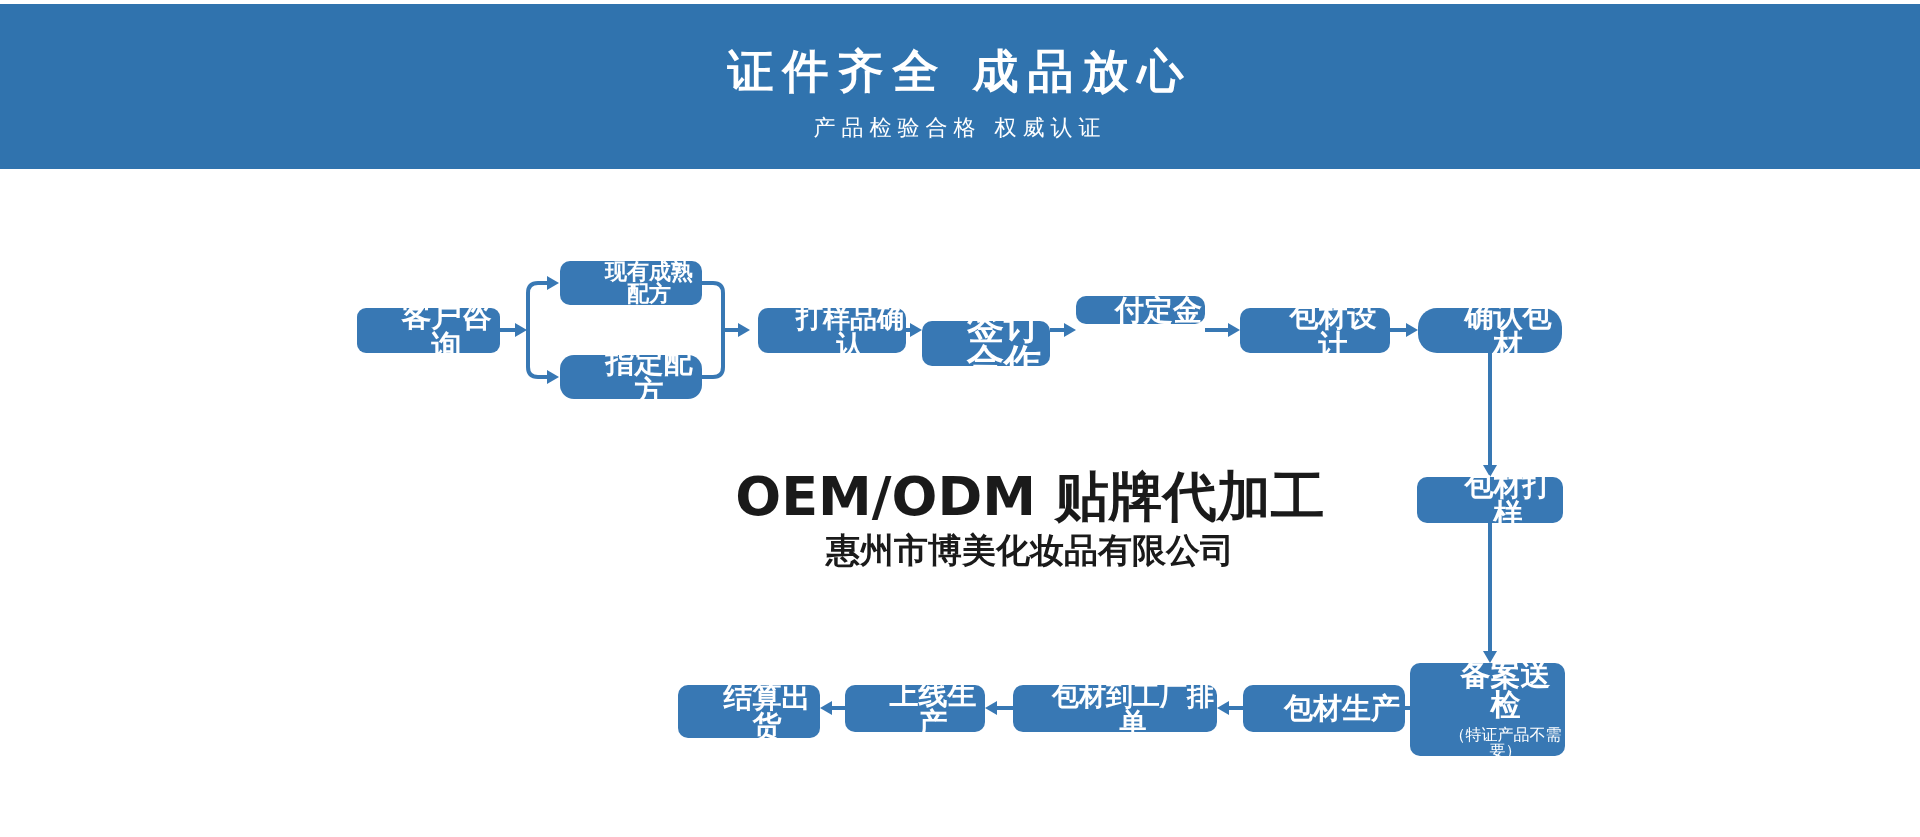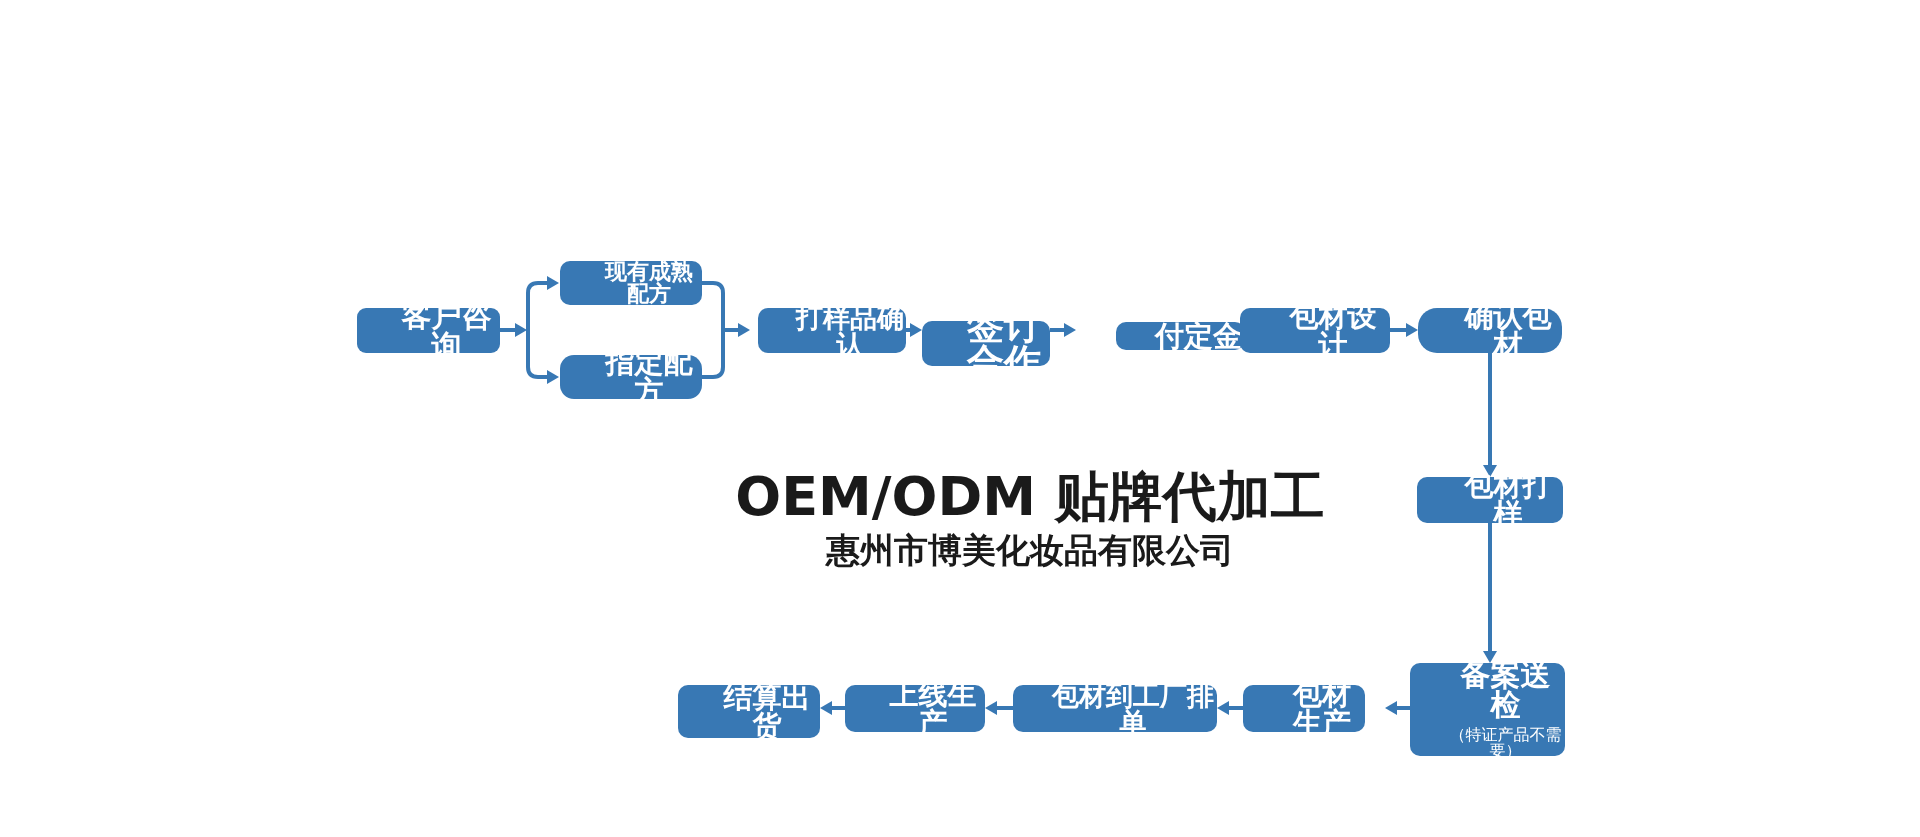--- a/index.html
+++ b/index.html
@@ -97,20 +97,24 @@
     font-weight: bold;
     margin-top: 0;
     white-space: nowrap;
   }
 </style>
 </head>
 <body>
 
 <div id="stage">
 
+  <div id="header">
+    <div class="main-title">证件齐全 成品放心</div>
+    <div class="sub-title">产品检验合格 权威认证</div>
+  </div>
 
   <svg id="connectors" viewBox="0 0 1920 837" xmlns="http://www.w3.org/2000/svg">
 
     <g>
       <path d="M 500 330 H 515"></path>
       <polygon points="515,323 527,330 515,337"></polygon>
     </g>
 
     <g>
       <path d="M 547 283 H 538 Q 528 283 528 293 V 367 Q 528 377 538 377 H 547"></path>
@@ -178,34 +182,34 @@
   <div class="flow-box" style="left:357px; top:308px; width:143px; height:45px; font-size:30px;border-radius:9px;">客户咨询</div>
 
   <div class="flow-box" style="left:560px; top:261px; width:142px; height:44px; font-size:22px;">现有成熟配方</div>
 
   <div class="flow-box" style="left:560px; top:355px; width:142px; height:44px; font-size:29px;border-radius:14px;">指定配方</div>
 
   <div class="flow-box" style="left:750px; top:308px; width:148px; height:45px; font-size:27px;margin-left:8px;">打样品确认</div>
 
   <div class="flow-box" style="left:922px; top:321px; width:128px; height:45px; font-size:37px;">签订合作</div>
 
-  <div class="flow-box" style="left:1076px; top:322px; width:129px; height:28px; font-size:29px;margin-left:40px;">付定金</div>
+  <div class="flow-box" style="left:1076px; top:296px; width:129px; height:28px; font-size:29px;">付定金</div>
 
   <div class="flow-box" style="left:1240px; top:308px; width:150px; height:45px; font-size:29px;">包材设计</div>
 
   <div class="flow-box" style="left:1418px; top:308px; width:144px; height:45px; font-size:29px;border-radius:19px;">确认包材</div>
 
   <div class="flow-box" style="left:1417px; top:477px; width:146px; height:46px; font-size:29px;">包材打样</div>
 
   <div class="flow-box two-line" style="left:1410px; top:663px; width:155px; height:93px; font-size:30px;">
     <div>备案送检</div>
     <div class="note">（特证产品不需要）</div>
   </div>
 
-  <div class="flow-box" style="left:1243px; top:685px; width:122px; height:47px; font-size:29px;">包材生产</div>
+  <div class="flow-box" style="left:1243px; top:685px; width:162px; height:47px; font-size:29px;">包材生产</div>
 
   <div class="flow-box" style="left:1013px; top:685px; width:204px; height:47px; font-size:27px;">包材到工厂排单</div>
 
   <div class="flow-box" style="left:845px; top:685px; width:140px; height:47px; font-size:29px;">上线生产</div>
 
   <div class="flow-box" style="left:678px; top:685px; width:142px; height:53px; font-size:29px;">结算出货</div>
 
   <div id="center-title">
     <div class="oem">OEM/ODM 贴牌代加工</div>
     <div class="company">惠州市博美化妆品有限公司</div>

